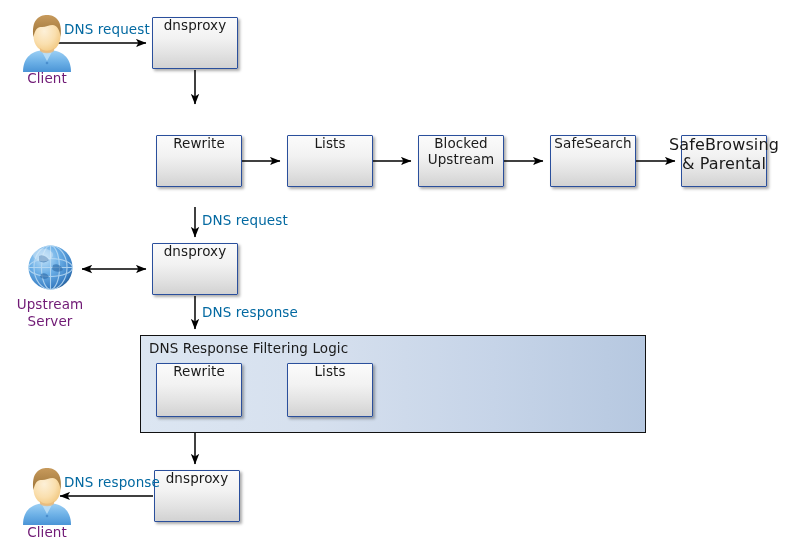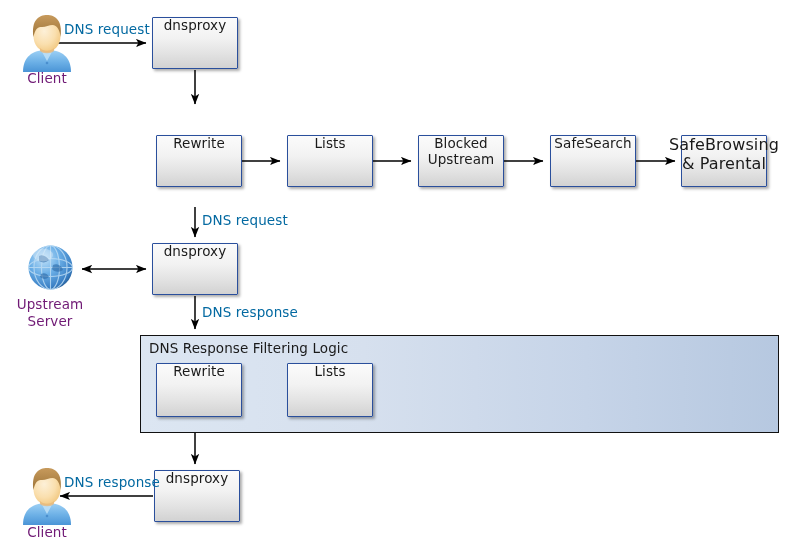--- a/index.html
+++ b/index.html
@@ -220,21 +220,21 @@
     <div>Server</div>
   </div>
 
 
   <div class="node" style="left:152px; top:243px; width:86px; height:52px;">
     <span>dnsproxy</span>
   </div>
 
   <div class="elabel" style="left:202px; top:304px;">DNS response</div>
 
-  <div class="group" style="left:140px; top:335px; width:639px; height:98px;">
+  <div class="group" style="left:140px; top:335px; width:506px; height:98px;">
     <div class="group-title">DNS Response Filtering Logic</div>
   </div>
 
   <div class="node" style="left:156px; top:363px; width:86px; height:54px;">
     <span>Rewrite</span>
   </div>
   <div class="node" style="left:287px; top:363px; width:86px; height:54px;">
     <span>Lists</span>
   </div>
 

